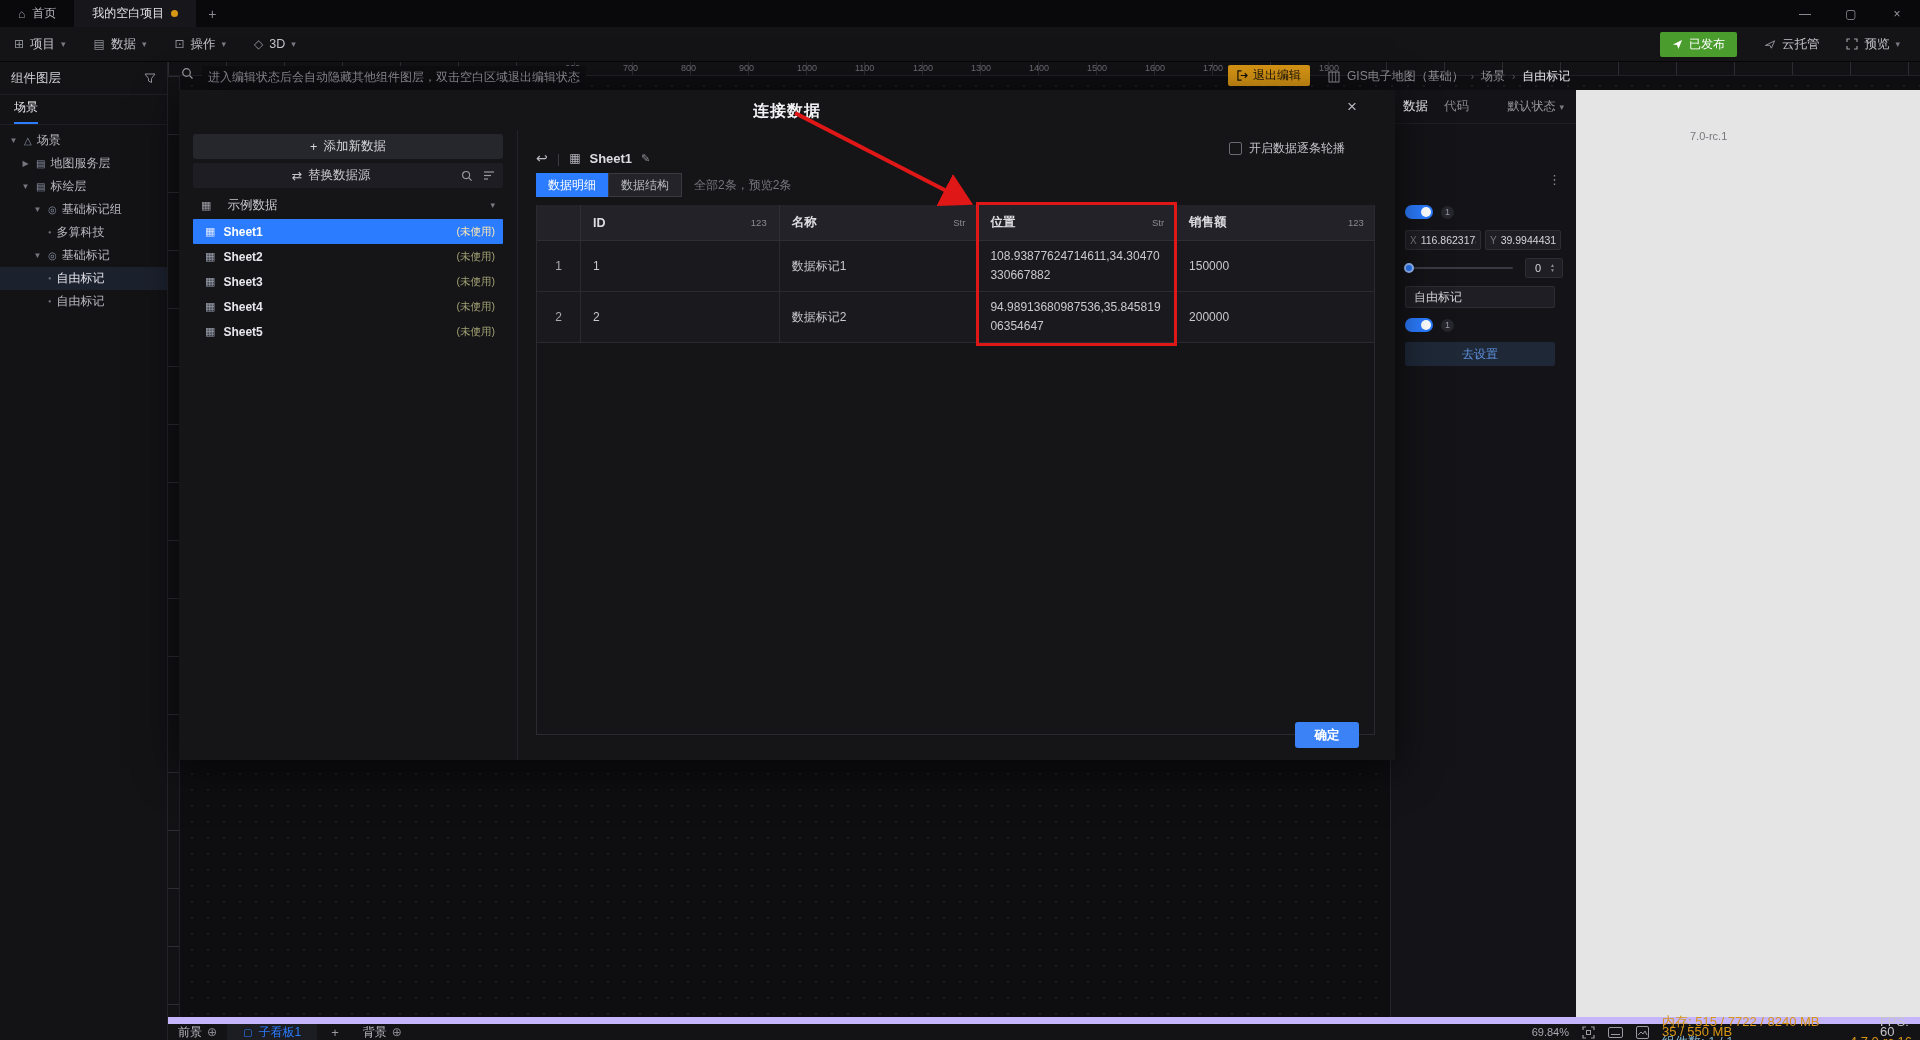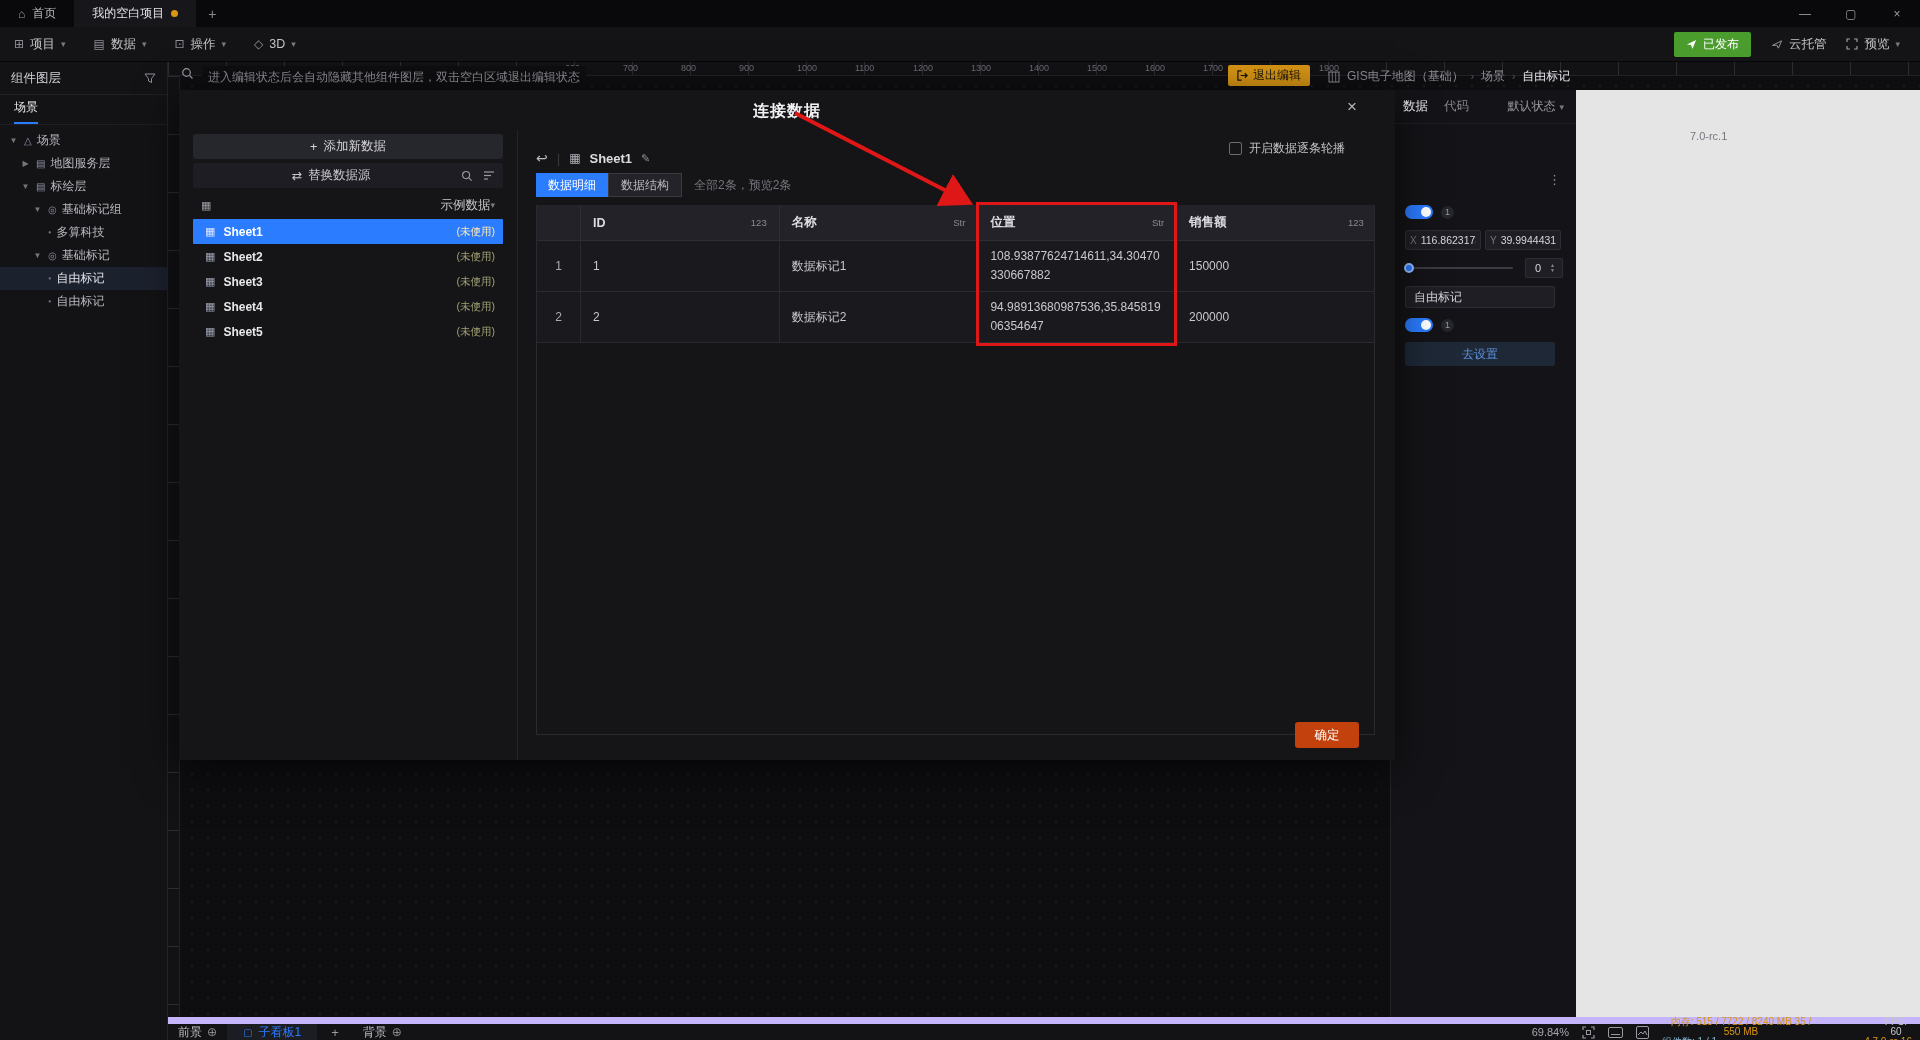--- a/index.html
+++ b/index.html
@@ -17,21 +17,21 @@
   .tt-plus { display:flex; align-items:center; padding:0 12px; color:#8a8a90; font-size:14px; }
   .win-controls { margin-left:auto; display:flex; }
   .win-btn { width:46px; display:flex; align-items:center; justify-content:center; color:#9a9aa2; font-size:12px; }
 
   
   .menubar { position:absolute; left:0; top:27px; width:1920px; height:35px; background:#141417;
     border-bottom:1px solid #060608; display:flex; align-items:center; padding:0 14px; }
   .mb-item { display:flex; align-items:center; gap:6px; margin-right:28px; color:#c5c5c9; font-size:12.5px; }
   .mb-icon { color:#8f8f97; font-size:12px; }
   .caret { color:#7a7a82; font-size:9px; }
-  .mb-right { margin-left:auto; display:flex; align-items:center; gap:20px; padding-right:6px; }
+  .mb-right { margin-left:auto; display:flex; align-items:center; gap:27px; padding-right:6px; }
   .btn-published { display:flex; align-items:center; gap:6px; background:#4a9c2d; color:#fff;
     font-size:12px; padding:4px 12px; border-radius:2px; border:none; }
   .mb-link { display:flex; align-items:center; gap:6px; color:#c5c5c9; font-size:12.5px; }
 
   
   .sidebar { position:absolute; left:0; top:62px; width:168px; height:978px; background:#131316;
     border-right:1px solid #232329; z-index:6;font-family:Liberation Serif, serif; }
   .sb-header { height:33px; display:flex; align-items:center; padding:0 11px; color:#d2d2d7;
     font-size:12.5px; border-bottom:1px solid #1f1f24; }
   .sb-header svg { margin-left:auto; }
@@ -112,21 +112,21 @@
   .bb-left { display:flex; align-items:center; }
   .bb-group { display:flex; align-items:center; gap:5px; color:#b9b9c0; padding:0 10px; }
   .bb-plus-circle { color:#8a8a92; font-size:12px; }
   .board-tab { display:flex; align-items:center; gap:6px; background:#1c1c23; color:#2b7cff; padding:0 16px; }
   .board-tab .bt-icon { font-size:10px; }
   .bb-add { display:flex; align-items:center; color:#9a9aa2; padding:0 14px; font-size:13px; }
   .bb-right { margin-left:auto; display:flex; align-items:center; gap:13px; padding-right:8px; }
   .bb-zoom { color:#a8a8b0; font-size:11px; }
   .bb-icon { display:flex; align-items:center; }
   .bb-stats { display:flex; flex-direction:column; justify-content:center; line-height:10px; }
-  .bb-stat-row { display:flex; gap:16px; font-size:10px;text-align:center; }
+  .bb-stat-row { display:flex; gap:16px; font-size:13px; }
   .stat-mem { color:#d89614; } .stat-fps { color:#c5c5c9; margin-left:auto;padding-left:44px; }
   .stat-comp { color:#7fb0c9; } .stat-ver { color:#d89614; margin-left:auto; }
 
   
   .modal { position:absolute; left:179px; top:90px; width:1216px; height:670px; background:#151518;
     box-shadow:0 8px 40px rgba(0,0,0,0.65); z-index:50; }
   .modal-title { position:absolute; left:0; top:11px; width:100%; text-align:center; color:#f2f2f5;
     font-size:16px; font-weight:bold; letter-spacing:1px; }
   .modal-close { position:absolute; right:38px; top:8px; color:#b5b5bc; font-size:17px; line-height:17px; }
 
@@ -134,21 +134,21 @@
     padding-right:14px; }
   .add-btn { width:100%; height:25px; margin-top:4px; background:#26262d; border:none; border-radius:3px;
     color:#d7d7db; font-size:12.5px; display:flex; align-items:center; justify-content:center; gap:6px; }
   .replace-row { width:100%; height:25px; margin-top:4px; background:#1d1d23; border-radius:2px;
     display:flex; align-items:center; padding:0 8px; color:#c9c9ce; font-size:12.5px; }
   .replace-label { flex:1; text-align:center; display:flex; align-items:center; justify-content:center; gap:6px; }
   .replace-icons { display:flex; align-items:center; gap:10px; }
   .group-row { width:100%; height:24px; margin-top:5px; display:flex; align-items:center; padding:0 8px;
     color:#cacace; font-size:12.5px; }
   .group-row .gi { color:#9a9aa2; font-size:11px; }
-  .group-row .gl { flex:1; text-align:right; }
+  .group-row .gl { flex:1; text-align:left;padding-left:16px; }
   .sheet-list { margin-top:2px; }
   .sheet-row { height:25px; display:flex; align-items:center; gap:8px; padding:0 8px 0 12px;
     font-size:12px; border-radius:1px; }
   .sheet-row .si { color:#9aa0ae; font-size:11px; }
   .sheet-row .sn { color:#e8e8ec; font-weight:bold; }
   .sheet-row .ss { margin-left:auto; font-size:10.5px; color:#a2a274; }
   .sheet-row.selected { background:#2b7cff; }
   .sheet-row.selected .sn { color:#fff; }
   .sheet-row.selected .si { color:#d8e4ff; }
   .sheet-row.selected .ss { color:#ffe9b0; }
@@ -178,22 +178,22 @@
   .t-head .cell:last-child { border-right:none; }
   .ctype { color:#8a8a92; font-size:9.5px; font-weight:normal; }
   .c0 { width:44px; flex:none; justify-content:center; }
   .cw { width:198.7px; flex:none; }
   .t-row { height:51px; display:flex; background:#19191e; border-bottom:1px solid #2a2a31; }
   .t-row .cell { display:flex; align-items:center; padding:0 12px; color:#c9c9ce; font-size:12px;
     border-right:1px solid #2a2a31; overflow:hidden; }
   .t-row .cell:last-child { border-right:none; }
   .t-row .c0 { color:#aaaab2; justify-content:center; }
   .cell-loc span { word-break:break-all; line-height:1.6; }
-  .confirm-btn { position:absolute; left:1116px; top:632px; width:64px; height:26px; background:#c2410c;
-    color:#fff; font-size:12.5px; border:none; border-radius:3px; }
+  .confirm-btn { position:absolute; left:1116px; top:632px; width:64px; height:26px; background:#3b82f6;
+    color:#fff; font-size:12.5px; border:none; border-radius:3px;font-weight:bold; }
 
   
   .anno-rect { position:absolute; left:976px; top:202px; width:201px; height:144px;
     border:3px solid #e01717; z-index:61; pointer-events:none; }
   .anno-arrow { position:absolute; left:740px; top:95px; z-index:61; pointer-events:none; }
 </style>
 </head>
 <body>
 
 <div id="app">

